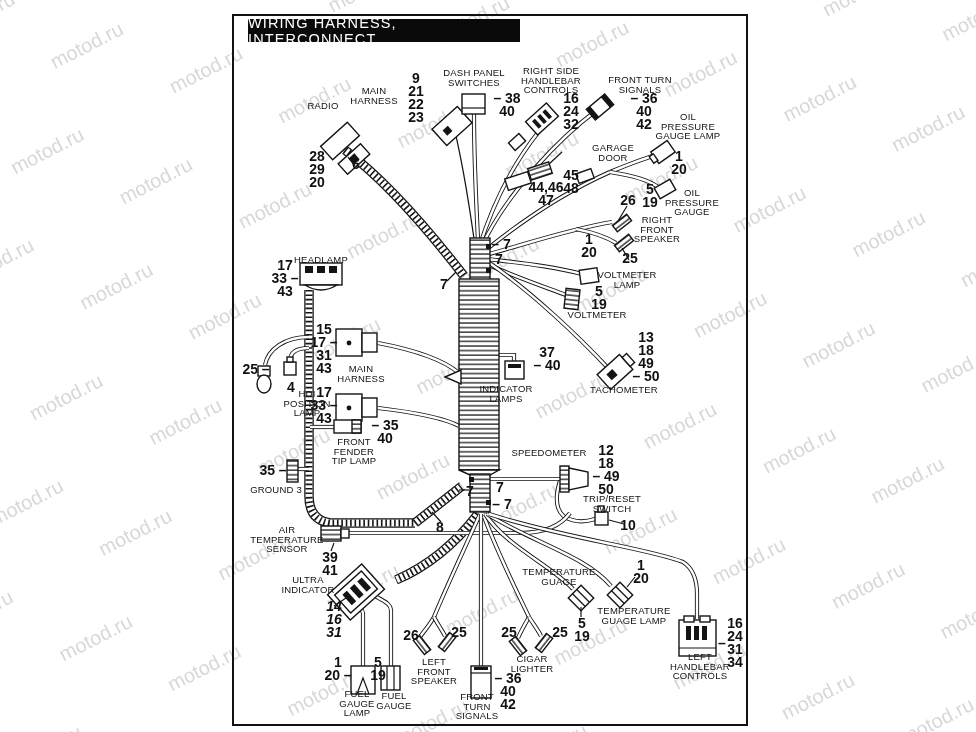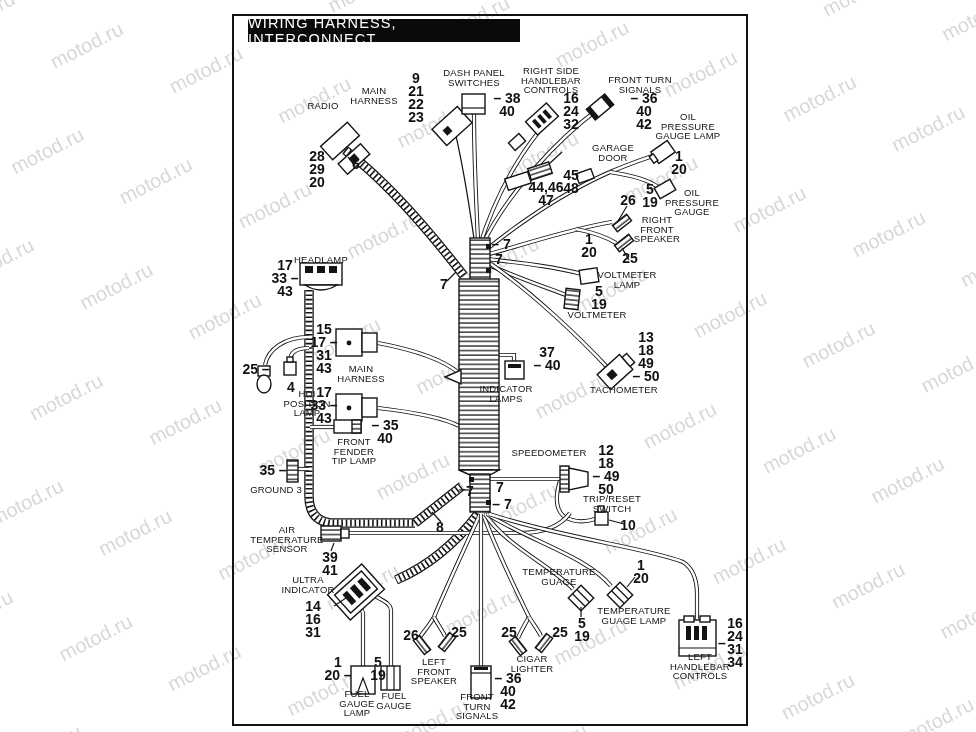--- a/index.html
+++ b/index.html
@@ -615,21 +615,21 @@
     <div class="lbl num" style="left: 273px; top: 464px;">
       <div>35 –</div>
     </div>
     <div class="lbl num" style="left: 330px; top: 551px;">
       <div>39</div>
       <div>41</div>
     </div>
     <div class="lbl num" style="left: 440px; top: 521px;">
       <div>8</div>
     </div>
-    <div class="lbl num" style="left: 313px; top: 600px;">
+    <div class="lbl num" style="left: 334px; top: 600px; font-style: italic;">
       <div>14</div>
       <div>16</div>
       <div>31</div>
     </div>
     <div class="lbl num" style="left: 338px; top: 656px;">
       <div>1</div>
       <div>20 –</div>
     </div>
     <div class="lbl num" style="left: 378px; top: 656px;">
       <div>5</div>

